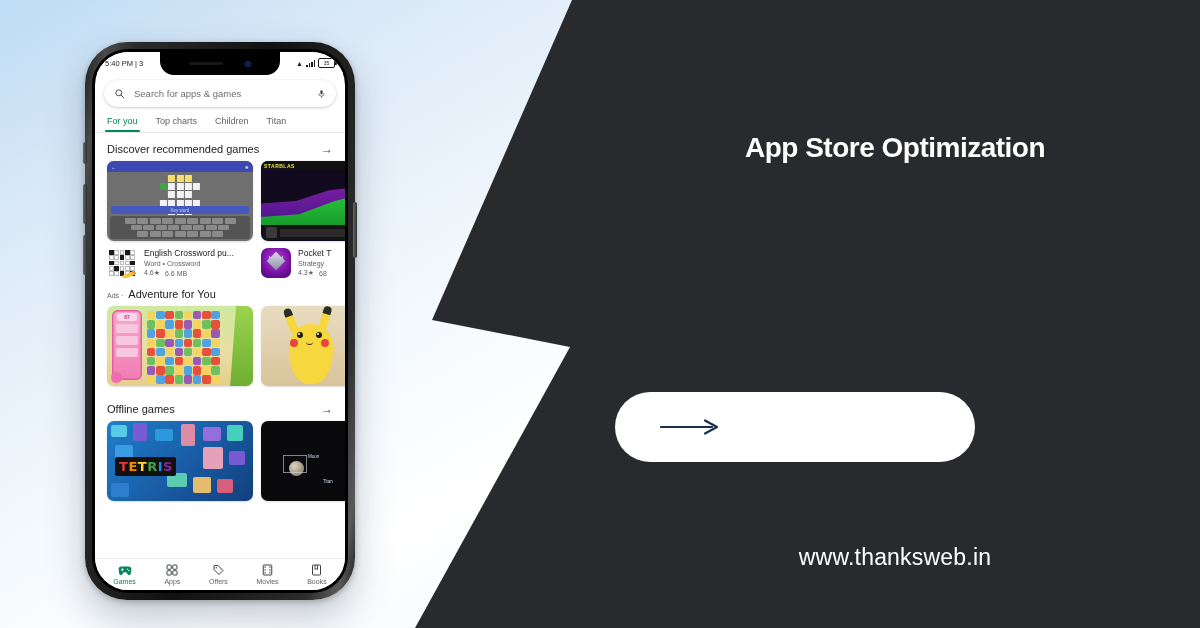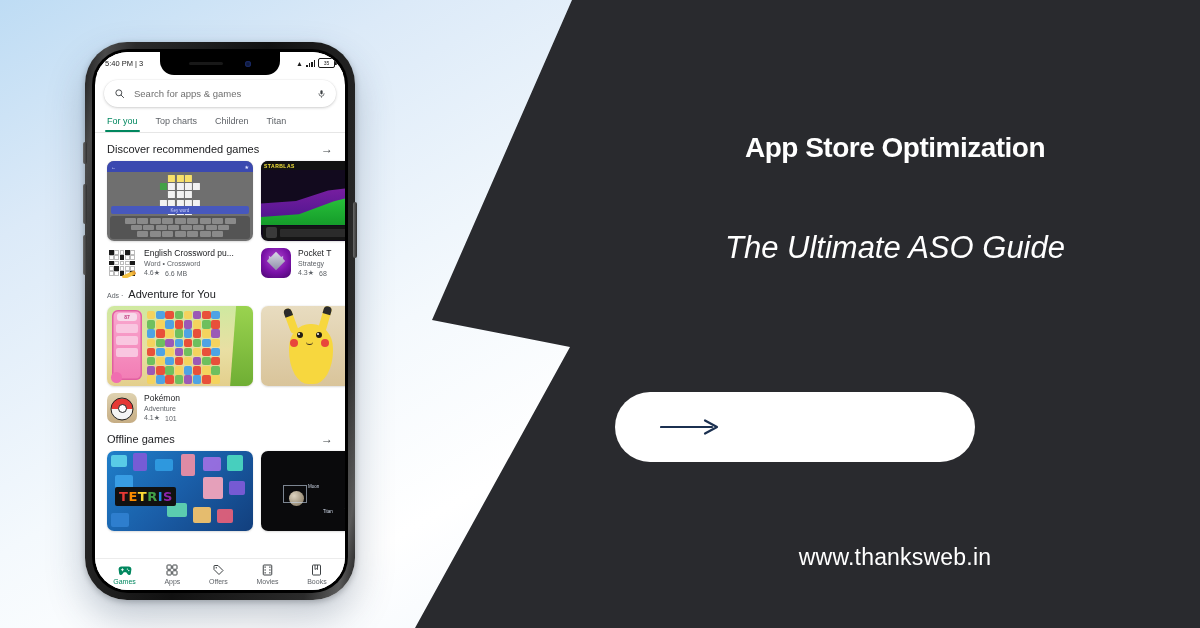--- a/index.html
+++ b/index.html
@@ -584,33 +584,20 @@
               <span class="pk-cheek r"></span>
               <span class="pk-eye l"></span>
               <span class="pk-eye r"></span>
               <span class="pk-mouth"></span>
 
             </div>
           </div>
         </div>
 
         <div class="applist">
-          <div class="approw">
-            <div class="appicon ico-pogo">
-              <span class="ball"></span>
-            </div>
-            <div class="appmeta">
-              <div class="appname">Pokémon</div>
-              <div class="appcat">Adventure</div>
-              <div class="apprate">
-                <span><span>4.1</span>★</span>
-                <span>101</span>
-              </div>
-            </div>
-          </div>
         </div>
 
         <div class="sec-head">
           <span class="sec-title">Offline games</span>
           <span class="arrow-ico">→</span>
         </div>
         <div class="card-row">
           <div class="gcard">
             <div class="art-tetris">
               <span class="tblk" style="left:4px;top:4px;width:16px;height:12px;background:#5dd0e8;"></span>
@@ -697,21 +684,20 @@
             <span class="lbl">Books</span>
           </div>
         </div>
 
       </div>
     </div>
   </div>
 
   <div class="right-content">
     <div class="headline">App Store Optimization</div>
-    <div class="subhead">The Ultimate ASO Guide</div>
 
     <div class="cta-button">
       <span class="cta-arrow">
         <svg width="60" height="18" viewBox="0 0 60 18">
           <line x1="1" y1="9" x2="52" y2="9" stroke="#1b3050" stroke-width="2.2" stroke-linecap="round"></line>
           <path d="M45 2.5 L57 9 L45 15.5" fill="none" stroke="#1b3050" stroke-width="2.2" stroke-linecap="round" stroke-linejoin="round"></path>
         </svg>
       </span>
     </div>
 

